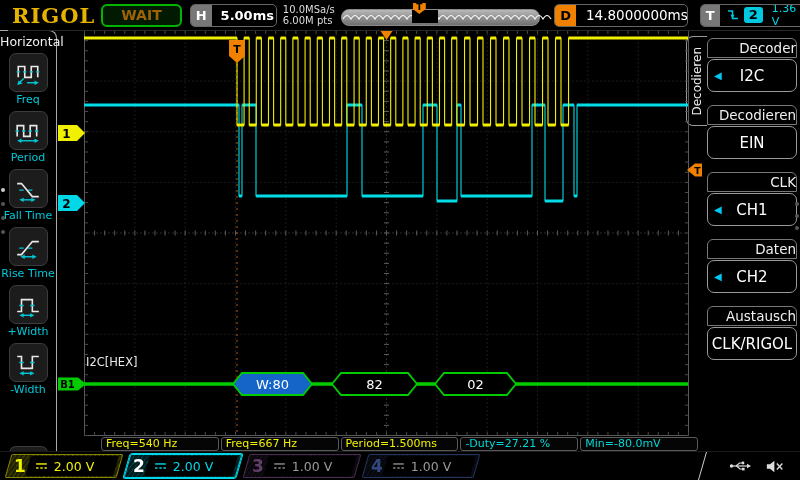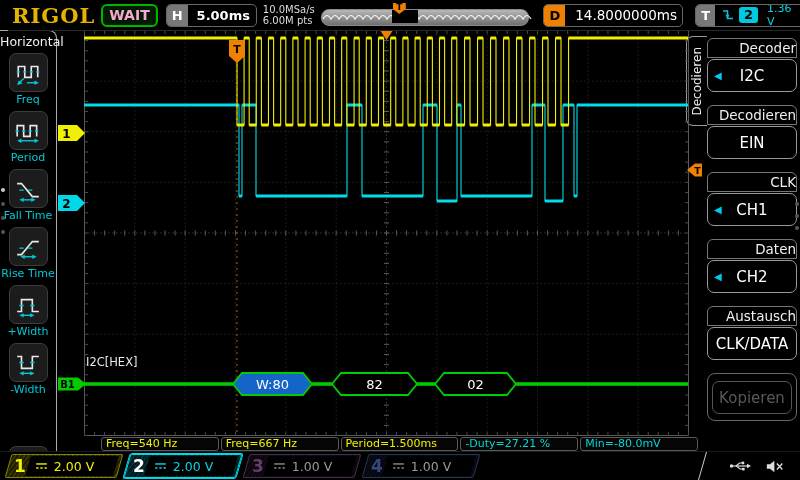--- a/index.html
+++ b/index.html
@@ -3,22 +3,22 @@
 <meta charset="utf-8">
 <style>
   html,body{margin:0;padding:0;background:#000;}
   .screen{position:relative;width:800px;height:480px;background:#000;overflow:hidden;
           font-family:"DejaVu Sans",sans-serif;-webkit-font-smoothing:none;}
   
   .topbar{position:absolute;left:8px;top:0;width:800px;height:30px;display:flex;align-items:center;
           border-bottom:1px solid #282828;background:#000;z-index:5;}
   .logo{font-family:"DejaVu Serif",serif;font-weight:bold;font-size:21px;color:#e6b400;
         letter-spacing:1px;margin:0 6px 0 4px;}
-  .status-badge{border:2px solid #00b400;border-radius:6px;color:#f9a8d4;font-weight:bold;
-        font-size:14px;padding:0 6px;height:19px;line-height:19px;background:#021a02;margin-right:8px;}
+  .status-badge{border:2px solid #00b400;border-radius:6px;color:#a16207;font-weight:bold;
+        font-size:14px;padding:0 18px;height:19px;line-height:19px;background:#021a02;margin-right:8px;}
   .h-block,.d-block,.t-block{display:flex;align-items:center;border:1px solid #666;border-radius:5px;
         height:21px;background:#000;overflow:hidden;}
   .key{display:inline-block;font-weight:bold;font-size:13px;padding:0 5px;height:21px;line-height:21px;}
   .key-h,.key-t{background:#787878;color:#fff;}
   .key-d{background:#f08000;color:#000;}
   .h-val{color:#fff;font-size:13px;font-weight:bold;padding:0 9px;}
   .rate-block{font-size:10px;color:#ddd;line-height:11px;margin:0 4px 0 6px;white-space:nowrap;}
   .hpos-strip{position:relative;width:214px;height:15px;border:1px solid #8a8a8a;border-radius:8px;
         background:linear-gradient(#b8b8b8,#6f6f6f);margin:5px 0 0 2px;}
   .hpos-strip svg{position:absolute;left:0;top:0;}
@@ -593,26 +593,21 @@
         <div class="rm-item">
           <div class="rm-label">Daten</div>
           <div class="rm-value">
             <span class="rm-arrow">◀</span>
             <span>CH2</span>
           </div>
         </div>
         <div class="rm-item">
           <div class="rm-label">Austausch</div>
           <div class="rm-value">
-            <span>CLK/DATA</span>
-          </div>
-        </div>
-        <div class="rm-group">
-          <div class="rm-value disabled">
-            <span>Kopieren</span>
+            <span>CLK/RIGOL</span>
           </div>
         </div>
       </div>
     <div class="rm-dots" id="rm-dots">
         <i></i>
         <i></i>
         <i></i>
       </div>
   </aside>
 

